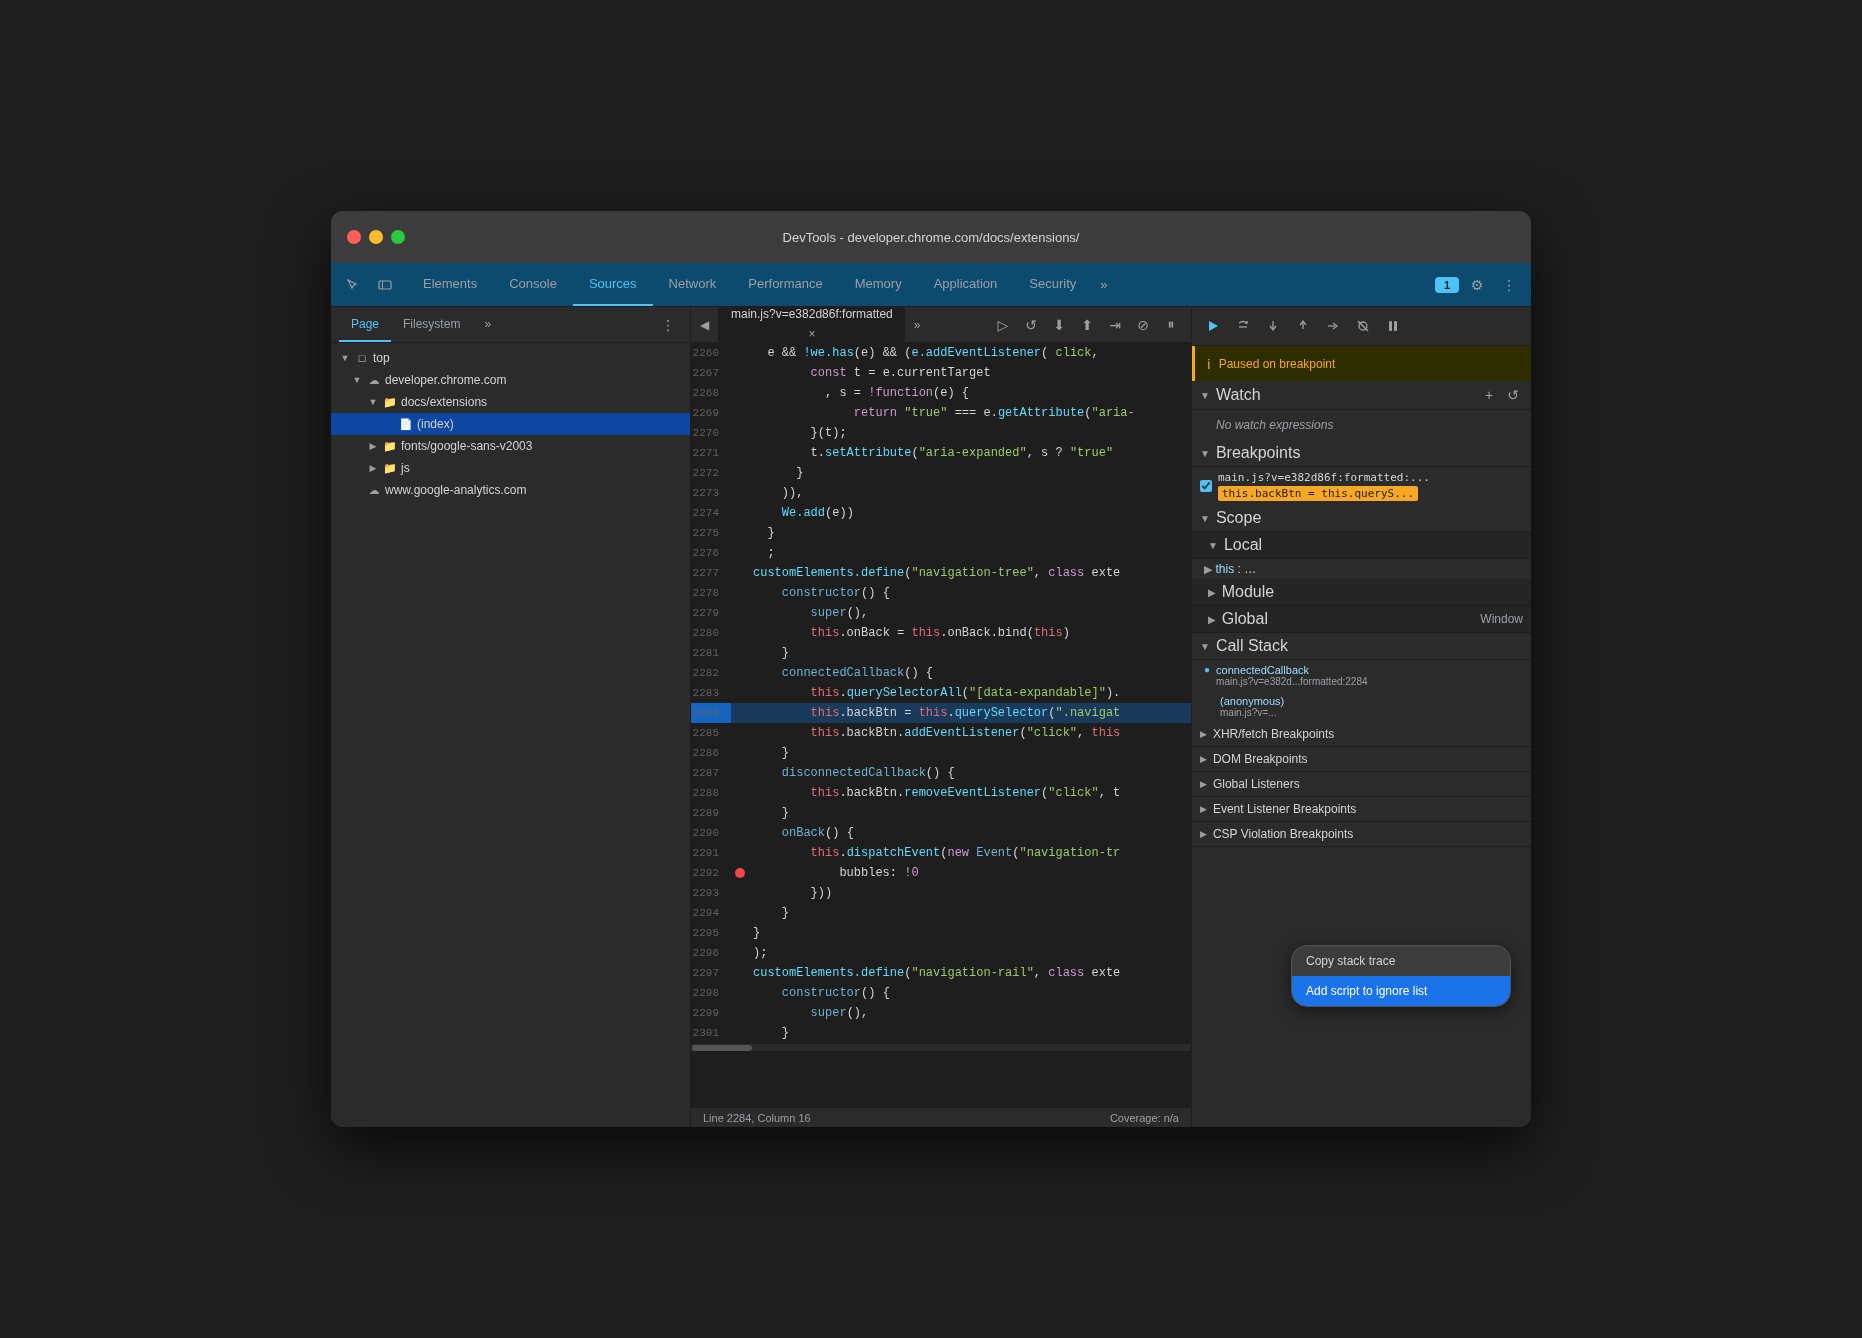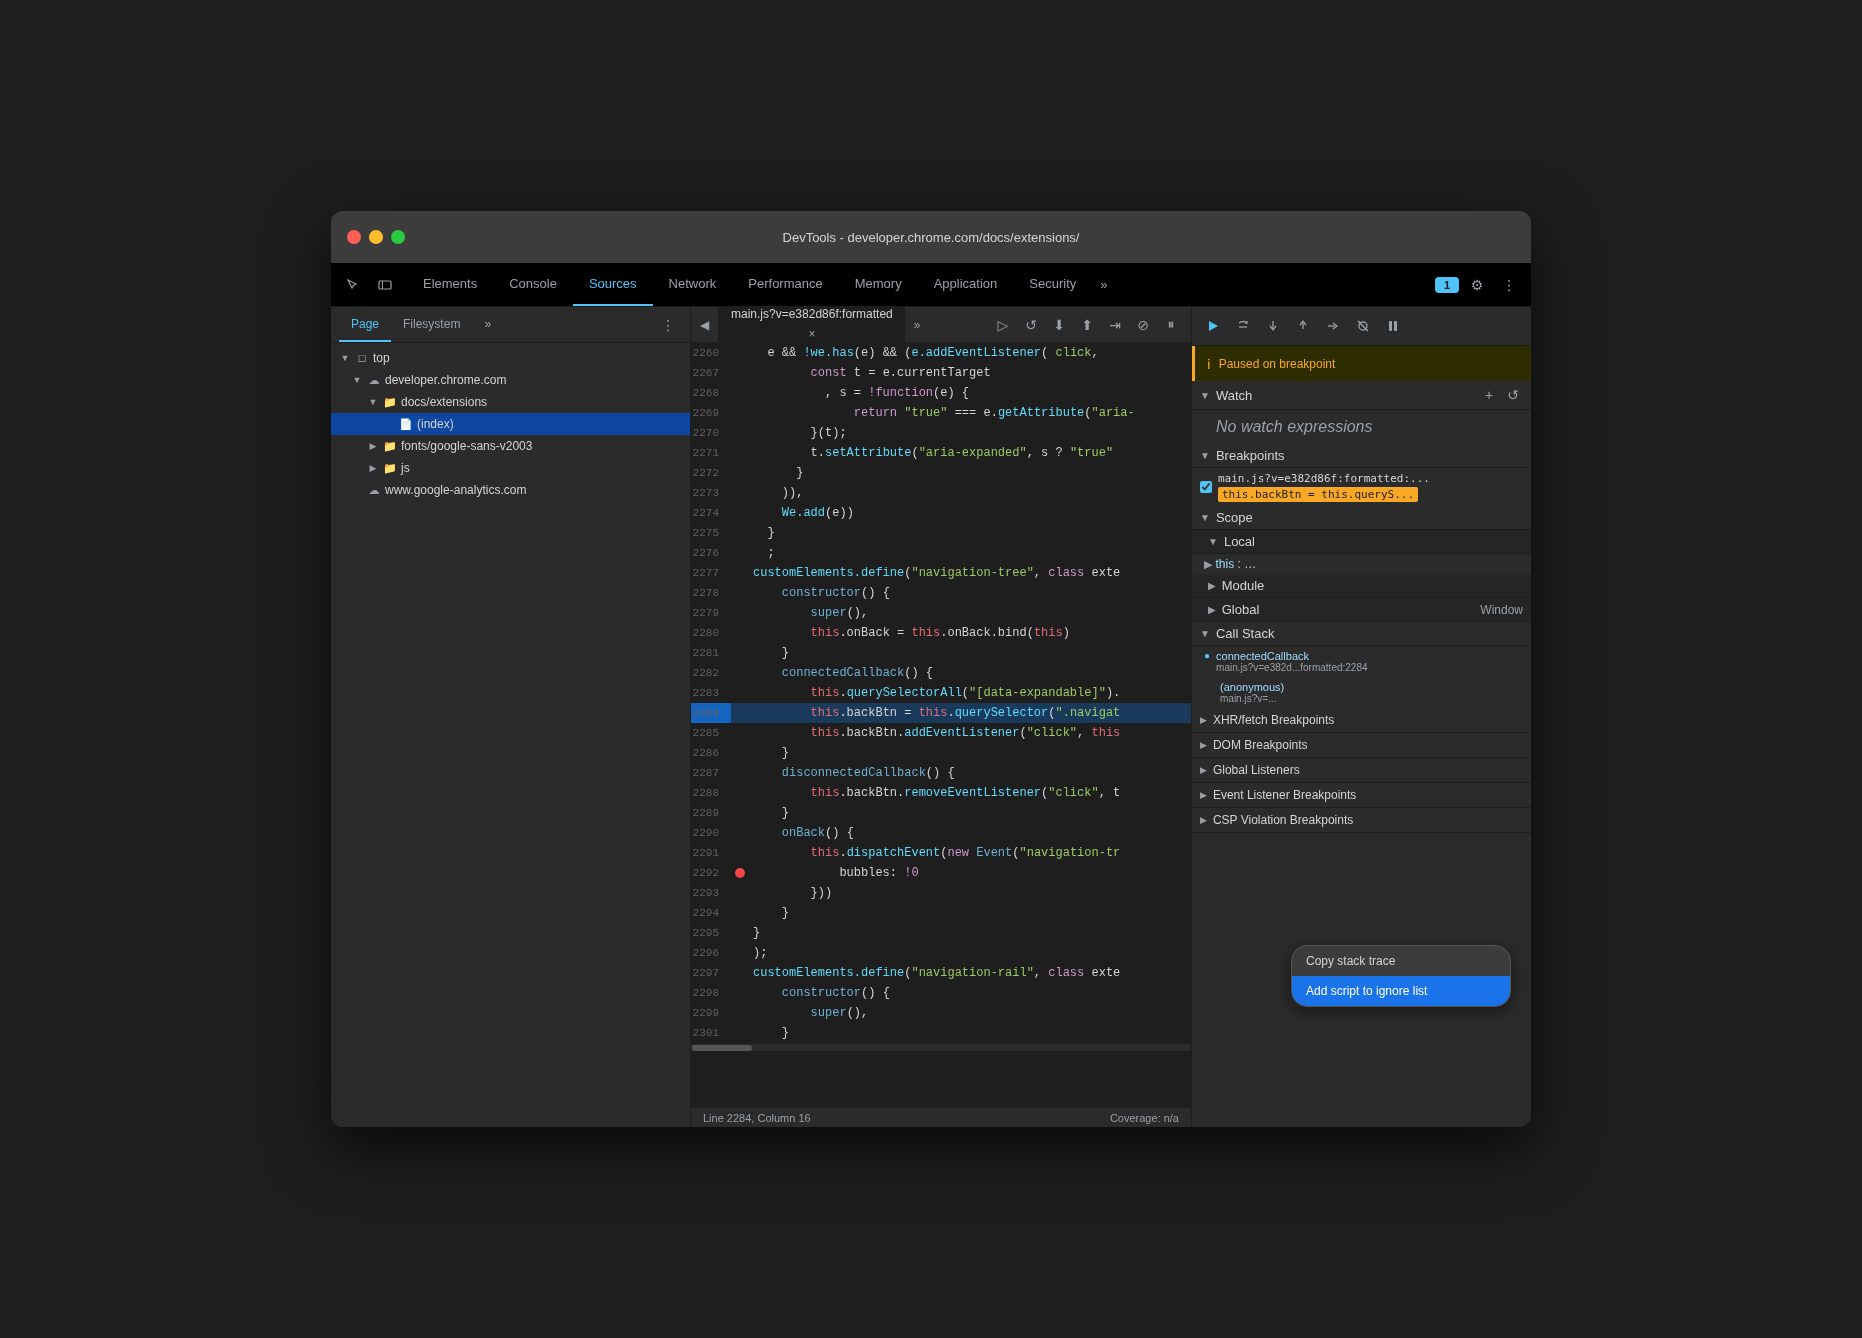--- a/index.html
+++ b/index.html
@@ -42,21 +42,21 @@
     .tl-maximize { background: #28ca42; }
     .titlebar-title {
       position: absolute;
       left: 50%;
       transform: translateX(-50%);
       color: #d4d4d4;
       font-size: 13px;
       font-weight: 500;
     }
     .devtools-nav {
-      background: #000000;
+      background: #0c4a6e;
       border-bottom: 1px solid #1e1e1e;
       display: flex;
       align-items: center;
       height: 44px;
       padding: 0 8px;
     }
     .nav-icons-left {
       display: flex;
       align-items: center;
       gap: 4px;
@@ -376,21 +376,21 @@
       border-bottom: 1px solid #1e1e1e;
       background: #2b2b2b;
     }
     .section-arrow {
       color: #9aa0a6;
       font-size: 10px;
       margin-right: 6px;
     }
     .section-title {
       color: #d4d4d4;
-      font-size: 13px;
+      font-size: 16px;
       font-weight: 500;
       flex: 1;
     }
     .section-actions {
       display: flex;
       gap: 4px;
     }
     .section-action-btn {
       width: 20px;
       height: 20px;
@@ -398,21 +398,21 @@
       align-items: center;
       justify-content: center;
       color: #9aa0a6;
       font-size: 14px;
       cursor: pointer;
       border-radius: 2px;
     }
     .watch-empty {
       padding: 8px 24px;
       color: #9aa0a6;
-      font-size: 16px;
+      font-size: 12px;
       font-style: italic;
     }
     .breakpoint-item {
       display: flex;
       align-items: center;
       padding: 4px 8px;
       font-size: 11px;
       cursor: pointer;
       gap: 6px;
     }

